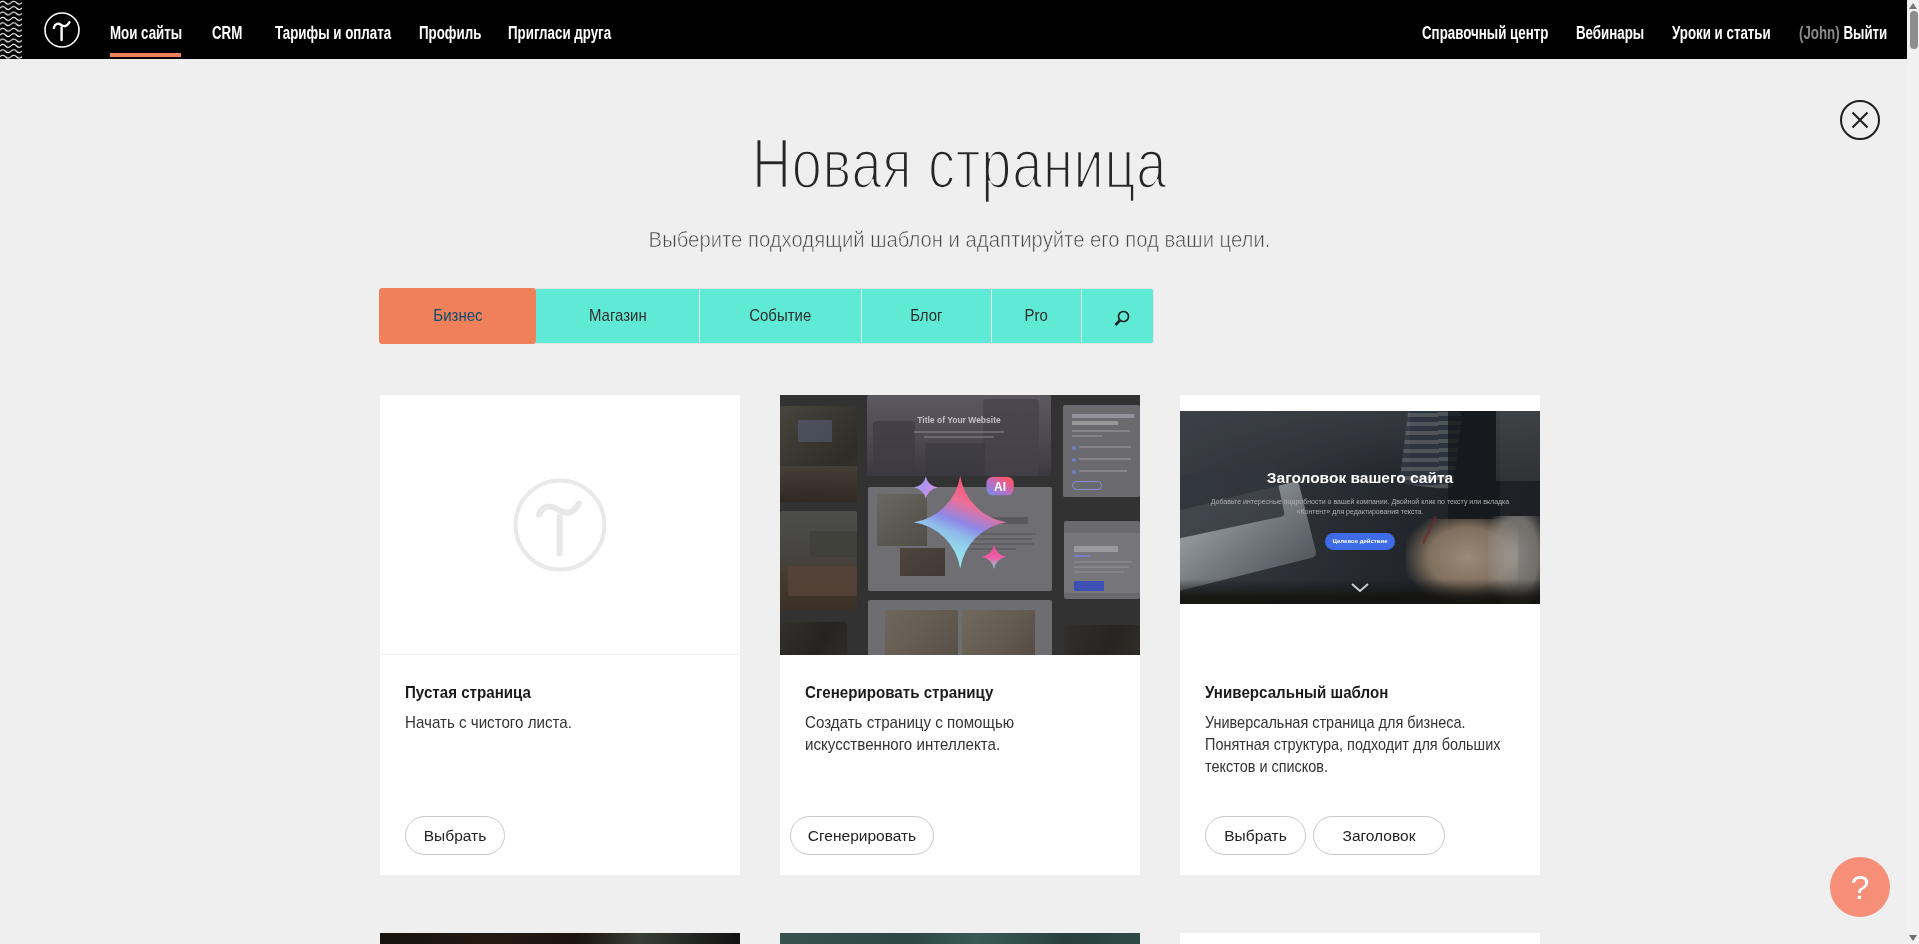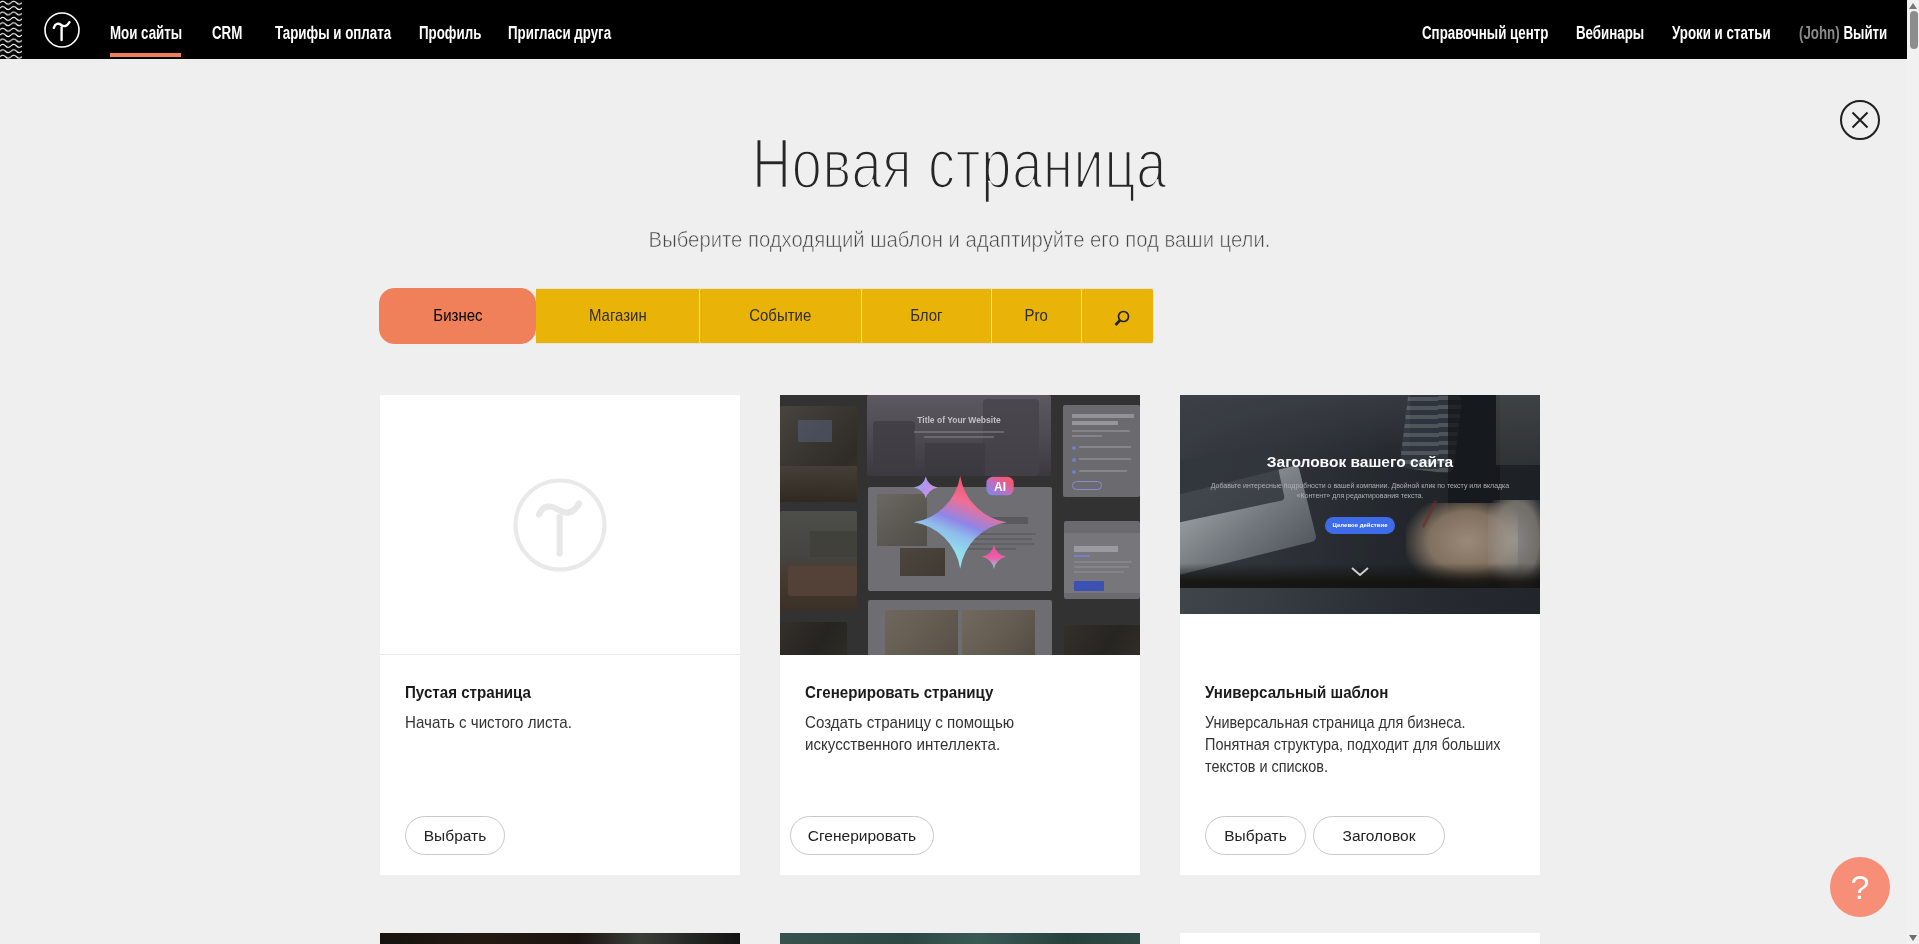--- a/index.html
+++ b/index.html
@@ -16,27 +16,27 @@
 
   
   #title { position:absolute; left:0; top:124px; width:1919px; text-align:center;
            font-size:70px; font-weight:400; color:#262626; letter-spacing:1px;
            -webkit-text-stroke:2.6px #efefef; transform:scaleX(0.772); }
   #subtitle { position:absolute; left:0; top:227px; width:1919px; text-align:center;
               font-size:22px; color:#454545; -webkit-text-stroke:0.6px #efefef; transform:scaleX(0.922); }
 
   
   #tabs { position:absolute; left:379px; top:288px; height:56px; display:flex; }
-  .tab { height:56px; background:#eab308; border:1px solid #e3e3e3; border-left:none;
+  .tab { height:56px; background:#5eead4; border:1px solid #e3e3e3; border-left:none;
          display:flex; align-items:center; justify-content:center;
          font-size:17px; color:#2e2e2e; }
   .tab > span { transform:scaleX(0.88); }
   .tab.first { border-left:1px solid #e3e3e3; border-radius:3px 0 0 3px; }
   .tab.last { border-radius:0 3px 3px 0; }
-  .tab.active { background:#ef8059; border-color:#ef8059; color:#000000; border-radius:15px; }
+  .tab.active { background:#ef8059; border-color:#ef8059; color:#0c4a6e; border-radius:3px; }
 
   
   .card { position:absolute; top:395px; width:360px; height:480px; background:#fff; }
   .cardimg { position:relative; width:360px; height:260px; overflow:hidden; }
   .cardtitle { position:absolute; left:25px; top:288px; font-size:17px; font-weight:bold; color:#1a1a1a;
                white-space:nowrap; transform:scaleX(0.89); transform-origin:left center; }
   .carddesc { position:absolute; left:25px; top:317px; font-size:17px; color:#333; line-height:22px;
               white-space:nowrap; transform:scaleX(0.89); transform-origin:left top; }
   .btn { position:absolute; top:421px; height:39px; border:1px solid #c9c9c9; border-radius:20px;
          background:#fff; display:flex; align-items:center; justify-content:center;
@@ -223,21 +223,21 @@
     </svg>
   </div>
   <div class="cardtitle">Сгенерировать страницу</div>
   <div class="carddesc">Создать страницу с помощью<br>искусственного интеллекта.</div>
   <div class="btn" style="left:10px; width:144px">Сгенерировать</div>
 </div>
 
 <div class="card" style="left:1180px">
   <div class="cardimg" id="tpl" style="background:#fff">
 
-    <div class="abs" style="left:0;top:0;width:360px;height:219px;overflow:hidden;background:linear-gradient(100deg,#43474e 0%,#383c43 30%,#2c3037 55%,#25282e 80%,#22252b 100%)">
+    <div class="abs" style="left:0;top:16px;width:360px;height:193px;overflow:hidden;background:linear-gradient(100deg,#43474e 0%,#383c43 30%,#2c3037 55%,#25282e 80%,#22252b 100%)">
       <div class="abs" style="left:0;top:0;width:230px;height:62px;background:linear-gradient(180deg,#4b4f56 0%,rgba(60,64,70,0) 100%);opacity:.7"></div>
       <div class="abs" style="left:-30px;top:88px;width:160px;height:78px;background:linear-gradient(155deg,#cdd1d4 0%,#b0b5ba 30%,#8c9298 60%,#646a70 100%);transform:rotate(-14deg);border-radius:5px"></div>
       <div class="abs" style="left:-20px;top:58px;width:120px;height:60px;background:#3c4148;transform:rotate(-12deg);border-radius:4px;opacity:.85"></div>
       <div class="abs" style="left:224px;top:-4px;width:54px;height:80px;background:repeating-linear-gradient(172deg,#c6ccd2 0 4px,#4d5c72 4px 9px);opacity:.35;transform:rotate(7deg);border-radius:8px"></div>
       <div class="abs" style="left:268px;top:0;width:52px;height:125px;background:#17191d;opacity:.75"></div>
       <div class="abs" style="left:316px;top:0;width:44px;height:70px;background:linear-gradient(180deg,#6d6f71 0%,#4a4c4f 100%);opacity:.55"></div>
       <div class="abs" style="left:226px;top:108px;width:112px;height:85px;background:radial-gradient(ellipse at 55% 45%,#c3ac95 0%,#a28b75 45%,rgba(60,50,44,0) 75%);opacity:.95"></div>
       <div class="abs" style="left:308px;top:105px;width:52px;height:88px;background:radial-gradient(ellipse at 55% 45%,#d8d3cc 0%,#b3a99d 55%,rgba(120,110,100,0) 85%);opacity:.7"></div>
       <div class="abs" style="left:248px;top:104px;width:3px;height:30px;background:#8a3030;transform:rotate(26deg);border-radius:2px;opacity:.6"></div>
       <div class="abs" style="left:0;top:168px;width:360px;height:25px;background:linear-gradient(180deg,rgba(20,17,14,0) 0%,#16130f 75%);opacity:.85"></div>

